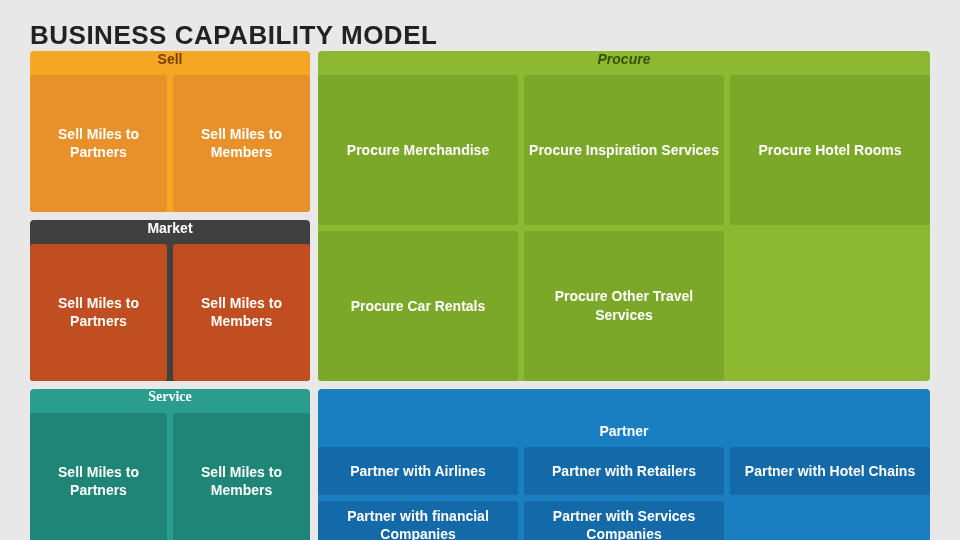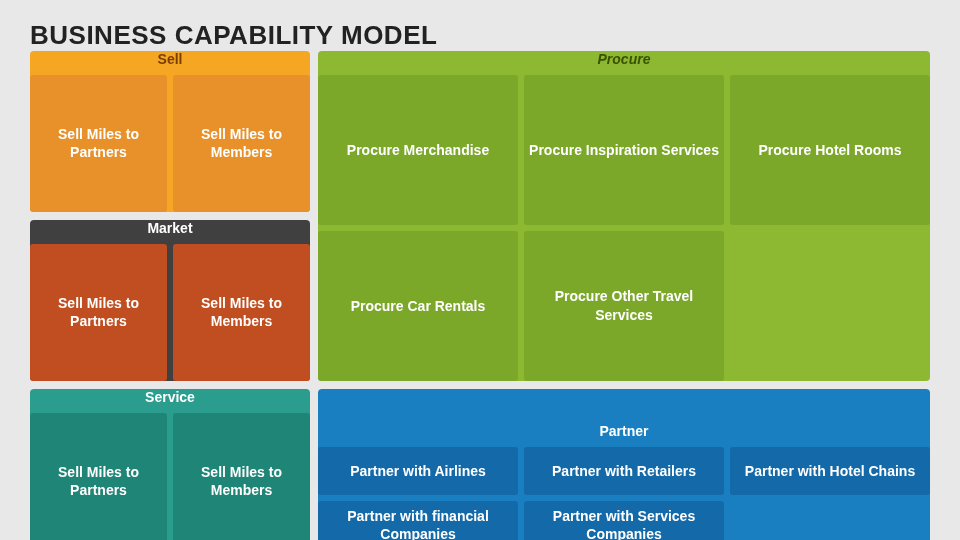--- a/index.html
+++ b/index.html
@@ -60,21 +60,21 @@
     
     .sell-section { background: #F5A623; }
     .sell-section .section-title { color: #7a3e00; }
     .sell-card { background: #E8912A; }
     
     .market-section { background: #404040; }
     .market-section .section-title { color: #fff; }
     .market-card { background: #C04E20; }
     
     .service-section { background: #2A9D8F; }
-    .service-section .section-title { color: #fff; }
+    .service-section .section-title { color: #fff; font-family: Liberation Serif, serif; }
     .service-card { background: #1F8577; }
     
     .procure-section { background: #8DB831; }
     .procure-section .section-title { color: #3a5200; font-style: italic; }
     .procure-card { background: #7CA82A; }
     
     .partner-section { background: #1A7FC1; }
     .partner-section .section-title { color: #fff; margin-top: 34px; }
     .partner-card { background: #1469A8; }
 

